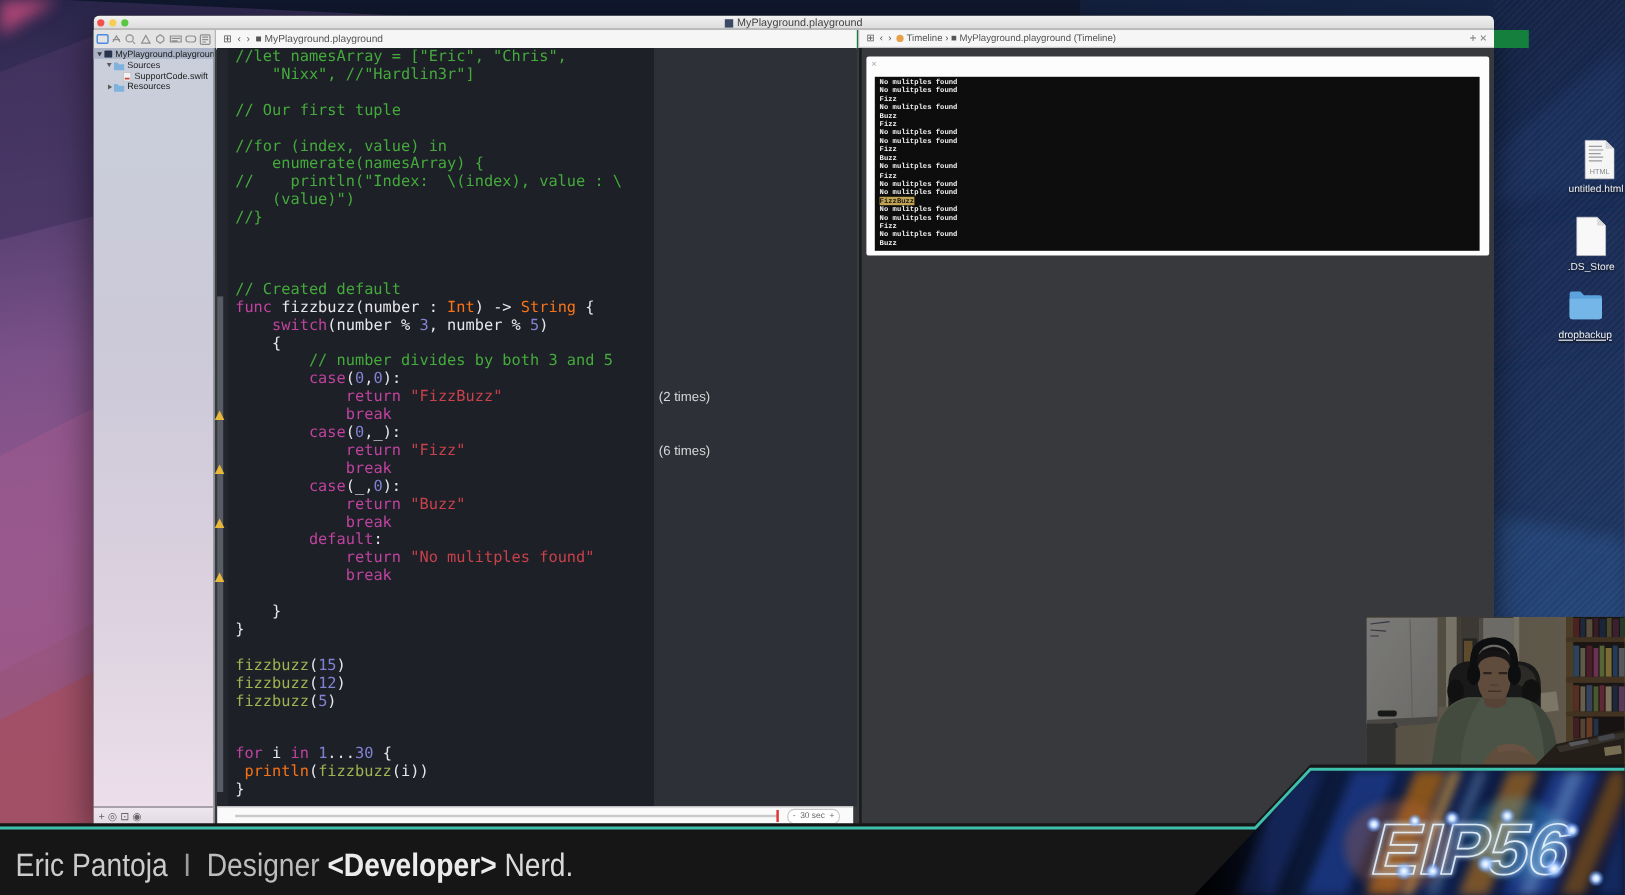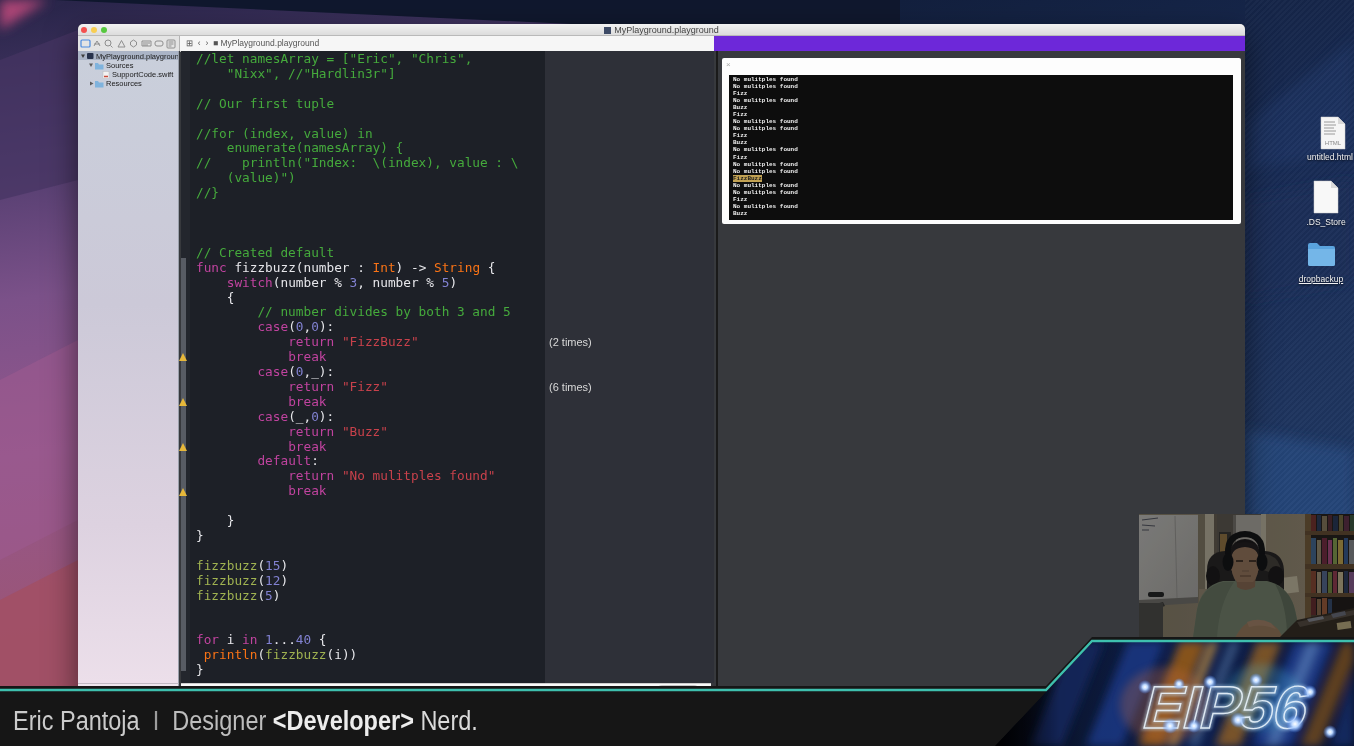--- a/index.html
+++ b/index.html
@@ -2,27 +2,27 @@
 <html><head>
 <meta charset="utf-8">
 <style>
   html,body{margin:0;padding:0;}
   body{width:1354px;height:746px;overflow:hidden;position:relative;
        font-family:"Liberation Sans",sans-serif;background:#10182e;}
   .abs{position:absolute;}
   
   #wall{left:0;top:0;width:1354px;height:746px;}
   
-  #win{left:78px;top:24px;width:1167px;height:673px;border-radius:5px 5px 0 0;
+  #win{left:78px;top:13px;width:1167px;height:673px;border-radius:5px 5px 0 0;
        box-shadow:0 12px 32px rgba(0,0,0,.55);background:#37393d;}
   #titlebar{left:0;top:0;width:100%;height:11px;border-radius:5px 5px 0 0;
        background:linear-gradient(#f2f2f2,#dcdcdc);border-bottom:1px solid #b9b9b9;}
   .tl{width:6px;height:6px;border-radius:50%;top:3px;}
   #title{width:100%;text-align:center;top:1px;font-size:9px;color:#444;}
-  #toolrow{left:0;top:12px;width:100%;height:15px;background:#6d28d9;}
+  #toolrow{left:0;top:12px;width:100%;height:15px;background:#15803d;padding-left:29px;}
   #navicons{left:0;top:0;width:101px;height:15px;background:#e4e4e4;border-right:1px solid #b5b5b5;}
   #jump1{left:102px;top:0;width:534px;height:15px;background:#f6f6f6;border-bottom:1px solid #c9c9c9;}
   #jump2{left:637px;top:0;width:530px;height:15px;background:#f6f6f6;border-bottom:1px solid #c9c9c9;border-left:1px solid #b9b9b9;box-sizing:border-box;}
   
   #sidebar{left:0;top:27px;width:100px;height:632px;border-right:1px solid #9aa0ab;
        background:linear-gradient(#c9cfdb 0%,#ccc9d8 40%,#ddd2e0 75%,#ecdfea 100%);}
   #filterbar{left:0;top:659px;width:100px;height:14px;background:linear-gradient(#efe7ee,#e3dbe4);
        border-right:1px solid #9aa0ab;border-top:1px solid #c2bac4;color:#666;font-size:9px;}
   
   #editor{left:103px;top:27px;width:364px;height:632px;background:#1d2027;}
@@ -141,20 +141,24 @@
           <path d="M64,5 h9 v5 h-9 z M65,7 h7 M65,9 h5"></path>
           <rect x="77" y="5" width="8" height="5" rx="2"></rect>
           <rect x="89" y="4" width="8" height="8" rx="1"></rect>
             <path d="M90.5,6 h5 M90.5,8 h5 M90.5,10 h3"></path>
         </g>
       </svg>
     </div>
     <div id="jump1" class="abs">
         <span style="font-size:8.5px;color:#555;position:absolute;left:6px;top:2px;">⊞&nbsp; ‹ &nbsp;›&nbsp;&nbsp;■ MyPlayground.playground</span>
       </div>
+    <div id="jump2" class="abs">
+        <span style="font-size:8px;color:#555;position:absolute;left:6px;top:2px;">⊞&nbsp; ‹ &nbsp;›&nbsp;&nbsp;<span style="display:inline-block;width:6px;height:6px;border-radius:50%;background:#e8a04a;vertical-align:-1px;"></span> Timeline › ■ MyPlayground.playground (Timeline)</span>
+      <span style="font-size:10px;color:#777;position:absolute;right:6px;top:2px;">+ ×</span>
+      </div>
   </div>
   <div id="sidebar" class="abs">
     <div class="abs" style="top:0;left:0;width:100%;height:9px;background:#aab4c6;"></div>
     <svg class="abs" style="top:0;left:0;" width="100" height="40" viewBox="0 0 100 40">
       <path d="M3,3.5 l4,0 l-2,3.5 z" fill="#3c3c3c"></path>
       <rect x="9" y="2" width="6.5" height="6" rx="1" fill="#27324c"></rect>
       <text x="18" y="7.5" font-size="7.5" fill="#1a1a1a">MyPlayground.playground</text>
       <path d="M11,12.5 l4,0 l-2,3.5 z" fill="#5a5a5a"></path>
       <path d="M17,12 l3,0 l1,1.5 l4.5,0 l0,5 l-8.5,0 z" fill="#7fb3dd"></path>
       <text x="28" y="16.5" font-size="7.5" fill="#1a1a1a">Sources</text>
@@ -205,21 +209,21 @@
             <span class="k">break</span>
 <span class="w"></span>
 <span class="w">    }</span>
 <span class="w">}</span>
 <span class="w"></span>
 <span class="f">fizzbuzz</span>(<span class="n">15</span>)
 <span class="f">fizzbuzz</span>(<span class="n">12</span>)
 <span class="f">fizzbuzz</span>(<span class="n">5</span>)
 <span class="w"></span>
 <span class="w"></span>
-<span class="k">for</span> i <span class="k">in</span> <span class="n">1</span>...<span class="n">40</span> {
+<span class="k">for</span> i <span class="k">in</span> <span class="n">1</span>...<span class="n">30</span> {
  <span class="t">println</span>(<span class="f">fizzbuzz</span>(i))
 <span class="w">}</span></pre>
     </div>
   <div id="results" class="abs">
     <div class="abs" style="left:4px;top:285px;">(2 times)</div>
     <div class="abs" style="left:4px;top:330px;">(6 times)</div>
   </div>
   <div id="slider" class="abs">
     <div class="abs" style="left:15px;top:6px;width:452px;height:2px;background:#c9c9c9;"></div>
     <div class="abs" style="left:466px;top:2px;width:2px;height:10px;background:#e03030;"></div>

